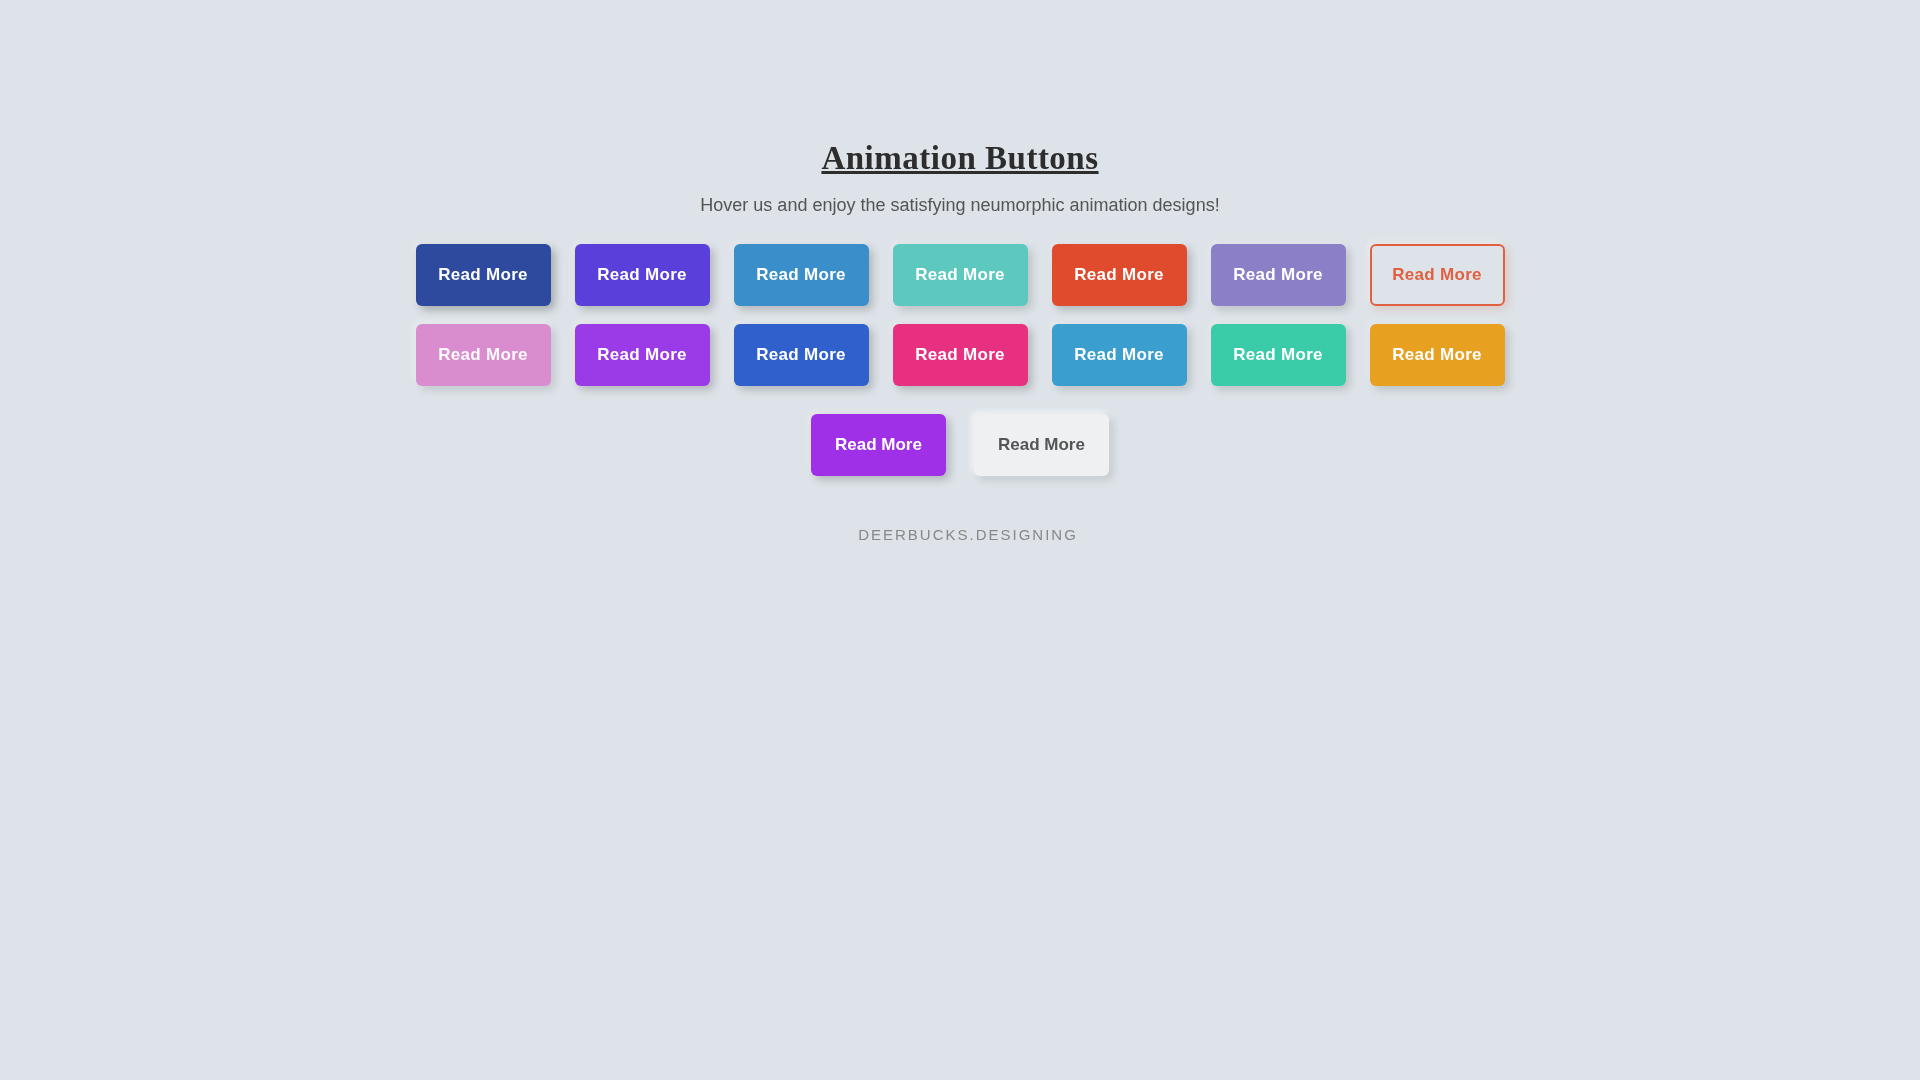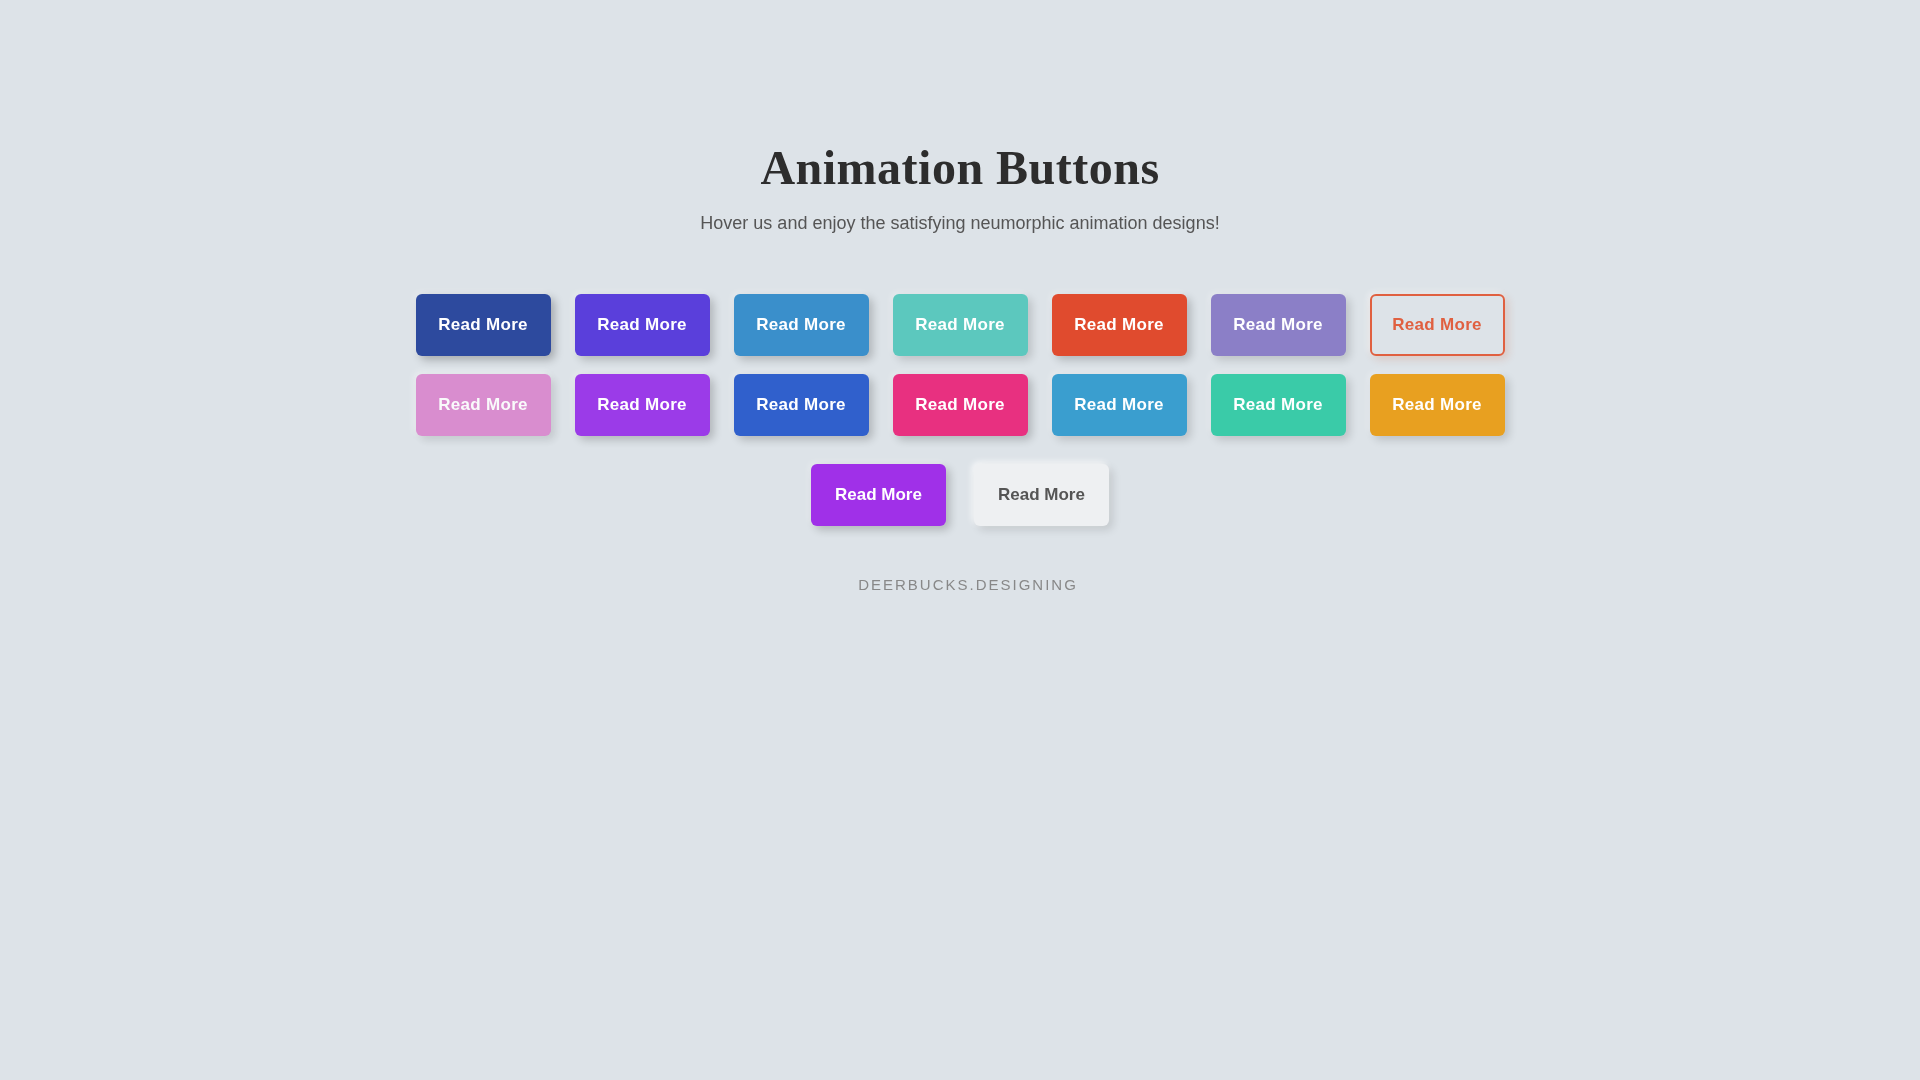--- a/index.html
+++ b/index.html
@@ -9,31 +9,32 @@
       font-family: Georgia, 'Times New Roman', serif;
       min-height: 1080px;
       display: flex;
       flex-direction: column;
       align-items: center;
       justify-content: flex-start;
       padding-top: 140px;
     }
 
     .page-title {
-      font-size: 48px;
+      font-size: 33px;
       font-weight: 700;
       color: #2d2d2d;
       margin-bottom: 18px;
       letter-spacing: 0.5px;
+      text-decoration: underline;
     }
 
     .page-subtitle {
       font-size: 18px;
       color: #555;
-      margin-bottom: 60px;
+      margin-bottom: 28px;
       font-family: Arial, sans-serif;
       font-weight: 400;
     }
 
     .buttons-grid {
       display: grid;
       grid-template-columns: repeat(7, 135px);
       gap: 18px 24px;
       margin-bottom: 28px;
       justify-content: center;

